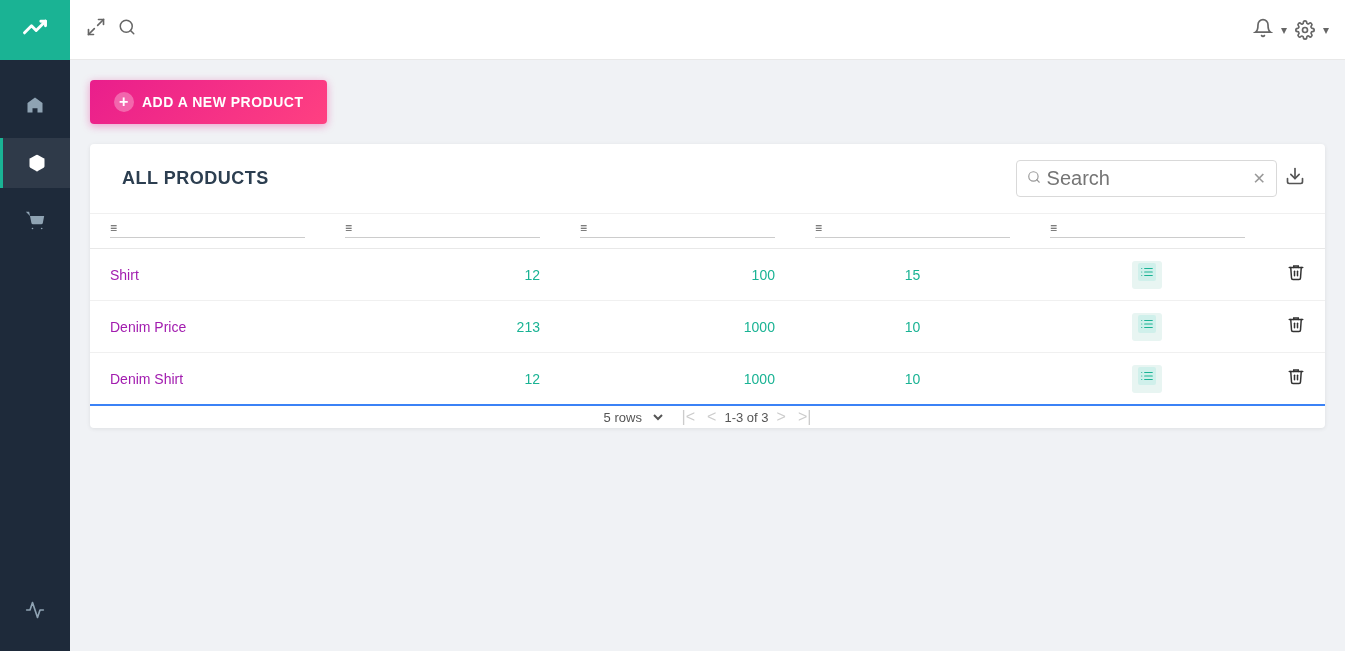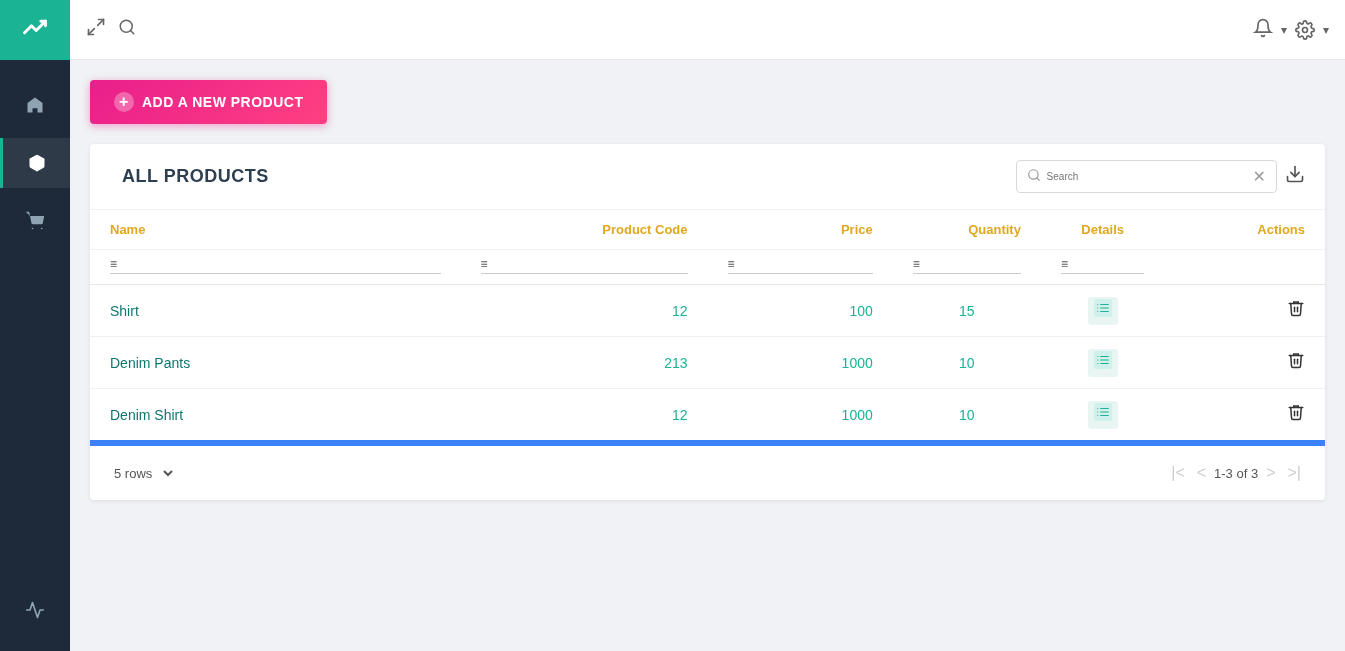--- a/index.html
+++ b/index.html
@@ -148,21 +148,21 @@
       align-items: center;
       border: 1px solid #d9d9d9;
       border-radius: 4px;
       padding: 6px 10px;
       gap: 6px;
       background: #fff;
     }
     .search-box input {
       border: none;
       outline: none;
-      font-size: 10px;
+      font-size: 20px;
       color: #333;
       width: 200px;
       background: transparent;
     }
     .search-icon-wrapper { color: #999; font-size: 14px; }
     .clear-search { color: #999; cursor: pointer; font-size: 16px; }
     .download-icon { color: #555; cursor: pointer; font-size: 20px; }
 
     
     .data-table { width: 100%; border-collapse: collapse; }
@@ -198,44 +198,44 @@
 
     
     .data-table tbody tr.data-row {
       border-bottom: 1px solid #f0f0f0;
     }
     .data-table tbody tr.data-row:last-child { border-bottom: none; }
     .data-table tbody tr.data-row td {
       padding: 14px 20px;
       font-size: 14px;
     }
-    .cell-name { color: #0f766e; font-weight: 500; }
+    .cell-name { color: #a21caf; font-weight: 500; }
     .cell-code { color: #1ab394; text-align: right; }
     .cell-price { color: #1ab394; text-align: right; margin-top: 32px; }
     .cell-qty { color: #1ab394; text-align: center; }
     .cell-details { text-align: center; }
     .cell-actions { text-align: right; }
     .details-icon {
       color: #1ab394;
       cursor: pointer;
       font-size: 18px;
       background: #e8f5f2;
       padding: 4px 6px;
       border-radius: 3px;
     }
     .delete-icon { color: #333; cursor: pointer; font-size: 18px; }
 
     
     .pagination-bar {
       display: flex;
       align-items: center;
-      justify-content: space-between;
-      padding: 16px 20px;
+      justify-content: center;
+      padding: 0 20px;
       gap: 12px;
-      border-top: 6px solid #3b82f6;
+      border-top: 2px solid #3b82f6;
     }
     .rows-select {
       display: flex;
       align-items: center;
       gap: 4px;
       font-size: 13px;
       color: #555;
     }
     .rows-select select {
       border: none;
@@ -379,28 +379,20 @@
               <path d="M21 15v4a2 2 0 0 1-2 2H5a2 2 0 0 1-2-2v-4"></path>
               <polyline points="7 10 12 15 17 10"></polyline>
               <line x1="12" y1="15" x2="12" y2="3"></line>
             </svg>
           </span>
         </div>
       </div>
 
       <table class="data-table">
         <thead>
-          <tr>
-            <th style="width:30%;">Name</th>
-            <th style="width:20%; text-align:right;">Product Code</th>
-            <th style="width:15%; text-align:right;">Price</th>
-            <th style="width:12%; text-align:right;">Quantity</th>
-            <th style="width:10%; text-align:center;">Details</th>
-            <th style="width:13%; text-align:right;">Actions</th>
-          </tr>
 
           <tr class="filter-row">
             <td>
               <div class="filter-input-wrapper">
                 <span class="filter-icon">≡</span>
                 <input class="filter-input" type="text" style="">
               </div>
             </td>
             <td>
               <div class="filter-input-wrapper">
@@ -454,21 +446,21 @@
             <polyline points="3 6 5 6 21 6"></polyline>
             <path d="M19 6l-1 14a2 2 0 0 1-2 2H8a2 2 0 0 1-2-2L5 6"></path>
             <path d="M10 11v6"></path>
                     <path d="M14 11v6"></path>
             <path d="M9 6V4h6v2"></path>
           </svg>
         </span>
       </td>
     </tr>
             <tr class="data-row">
-      <td class="cell-name">Denim Pants</td>
+      <td class="cell-name">Denim Price</td>
       <td class="cell-code">213</td>
       <td class="cell-price">1000</td>
       <td class="cell-qty">10</td>
       <td class="cell-details">
         <span class="details-icon">
           <svg width="18" height="18" viewBox="0 0 24 24" fill="#1ab394" style="background:#d0f0eb;padding:2px;border-radius:2px;">
             <line x1="8" y1="6" x2="21" y2="6" stroke="#1ab394" stroke-width="2" stroke-linecap="round"></line>
             <line x1="8" y1="12" x2="21" y2="12" stroke="#1ab394" stroke-width="2" stroke-linecap="round"></line>
             <line x1="8" y1="18" x2="21" y2="18" stroke="#1ab394" stroke-width="2" stroke-linecap="round"></line>
             <line x1="3" y1="6" x2="3.01" y2="6" stroke="#1ab394" stroke-width="2" stroke-linecap="round"></line>

